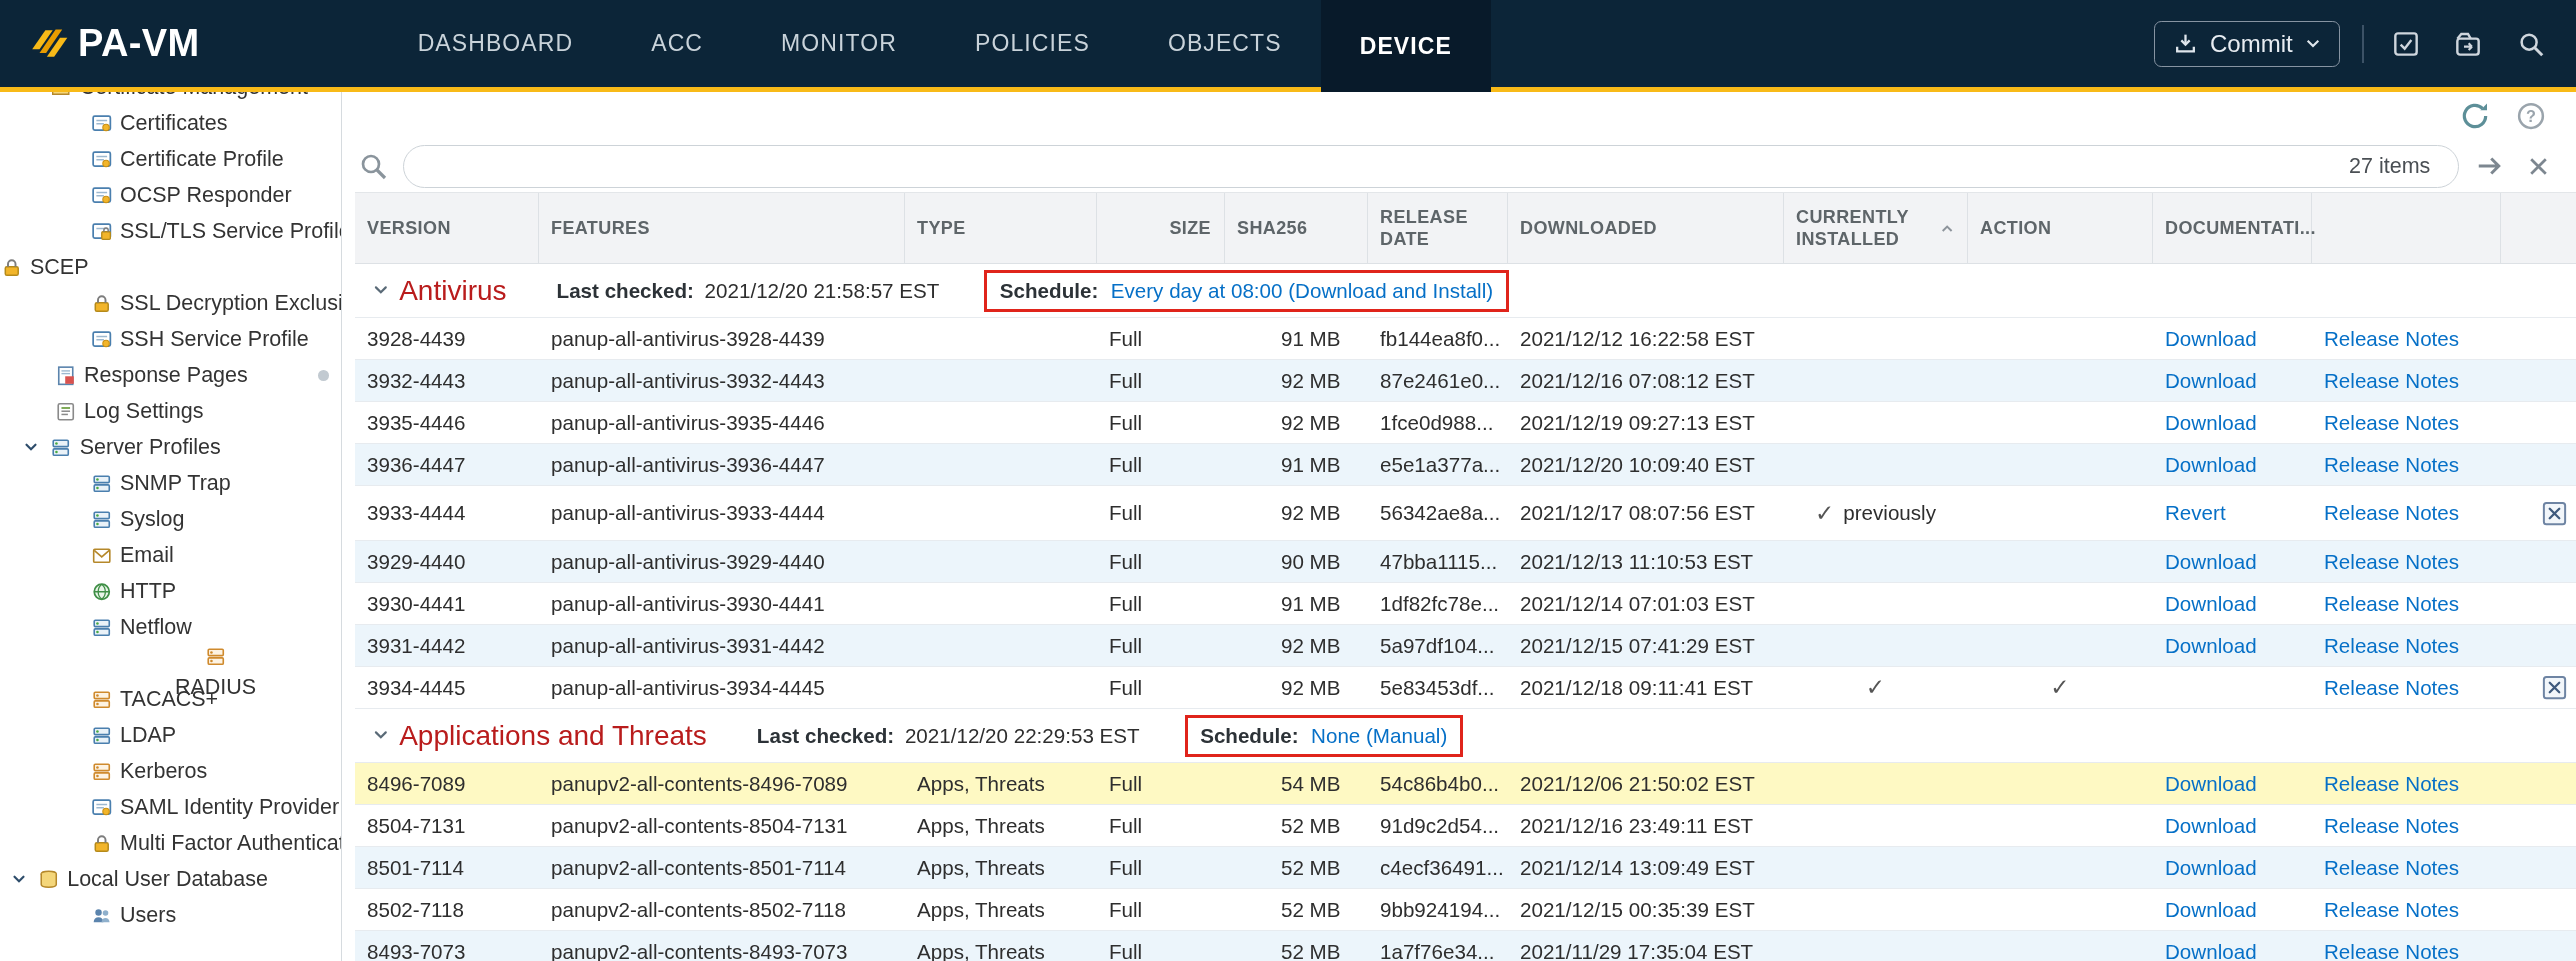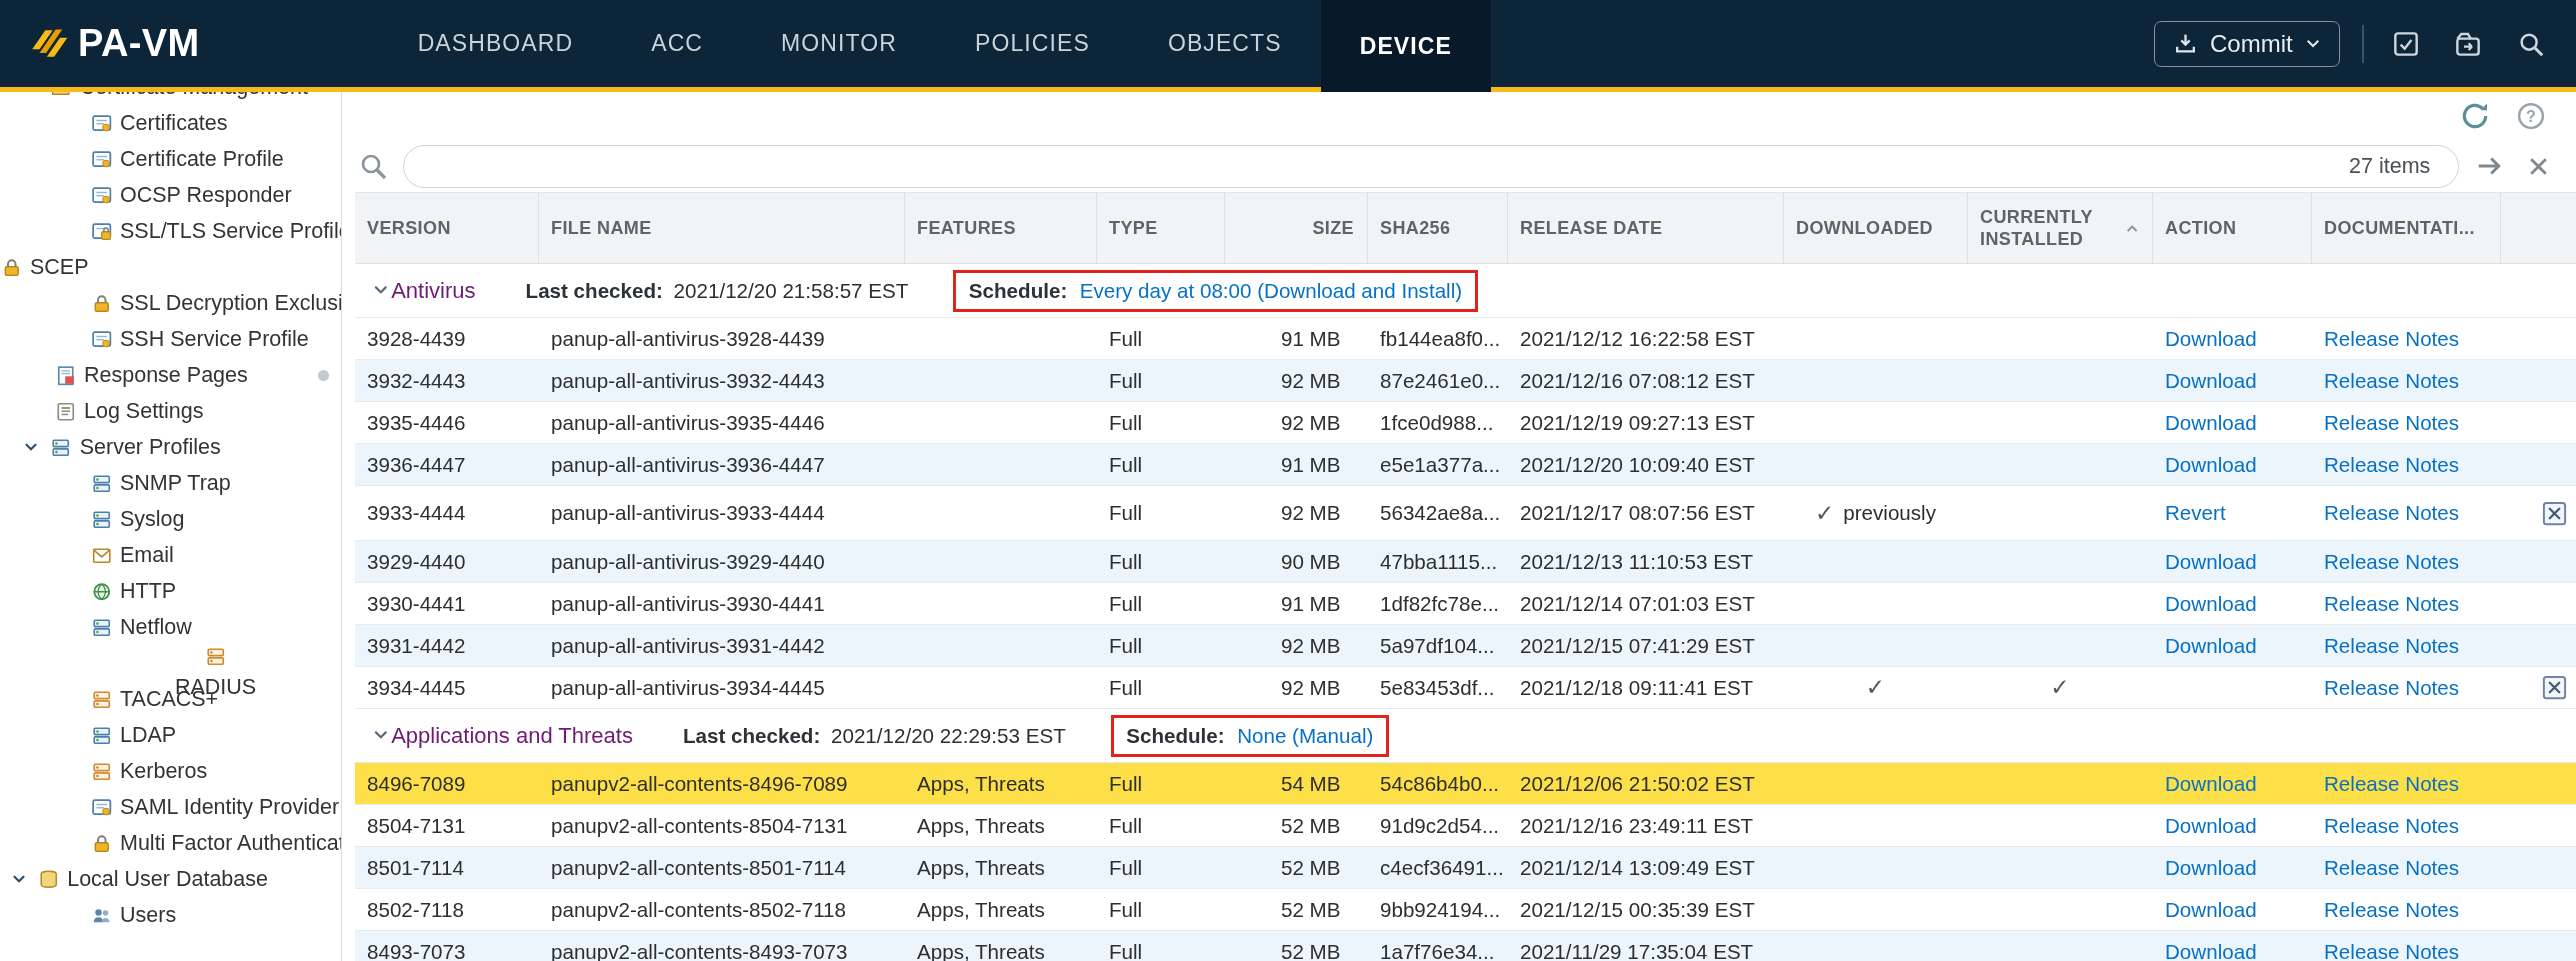--- a/index.html
+++ b/index.html
@@ -38,21 +38,21 @@
   .caret { display:flex; margin-left:7.2px; }
   .tr { border-bottom:1.8px solid #e7ebef; }
   .row { height:42px; }
   .row.tall { height:55px; }
   .td { padding:0 12.5px; display:flex; align-items:center; font-size:20.6px; color:#2e2e2e; white-space:nowrap; overflow:hidden; height:100%; }
   .td.right { justify-content:flex-end; padding-right:27px; }
   .td.center { justify-content:center; }
   a.tlink { color:#0670c7; cursor:pointer; }
   .check { font-size:23px; color:#555; line-height:1; }
   .group-row { height:54px; display:flex; align-items:center; background:#fff; border-bottom:1.8px solid #e7ebef; padding-left:16px; }
-  .group-name { font-size:22px; color:#701a75; margin-left:1px; }
+  .group-name { font-size:28px; color:#b91c1c; margin-left:9px; }
   .lc-wrap { margin-left:50px; display:flex; align-items:center; }
   .meta-label { font-size:20.6px; font-weight:bold; color:#2c3237; }
   .meta-value { font-size:20.6px; color:#2e2e2e; margin-left:10.7px; }
   .sched-box { display:flex; align-items:center; gap:12.5px; border:3.6px solid #e0241b; padding:6.3px 12.5px; margin-left:45px; }
   .sched-link { font-size:20.6px; }
 </style>
 </head>
 <body>
 
 <div class="topnav">
@@ -418,23 +418,20 @@
             <path d="M5 5 L19 19 M19 5 L5 19" stroke="#7d8790" stroke-width="2.6"></path>
           </svg>
       </span>
     </div>
     <div id="table">
         <div class="grid thead" style="grid-template-columns: 184px 366px 192px 128px 143px 140px 276px 184px 185px 159px 189px 107px;">
           <div class="th">
             <span>VERSION</span>
           </div>
           <div class="th">
-            <span>FILE NAME</span>
-          </div>
-          <div class="th">
             <span>FEATURES</span>
           </div>
           <div class="th">
             <span>TYPE</span>
           </div>
           <div class="th right">
             <span>SIZE</span>
           </div>
           <div class="th">
             <span>SHA256</span>
@@ -665,21 +662,21 @@
           <span class="group-name">Applications and Threats</span>
           <span class="lc-wrap">
             <span class="meta-label">Last checked:</span>
             <span class="meta-value">2021/12/20 22:29:53 EST</span>
           </span>
           <span class="sched-box">
             <span class="meta-label">Schedule:</span>
             <a class="tlink sched-link">None (Manual)</a>
           </span>
         </div>
-        <div class="grid tr row" style="grid-template-columns: 184px 366px 192px 128px 143px 140px 276px 184px 185px 159px 189px 107px; background: #fde047;">
+        <div class="grid tr row" style="grid-template-columns: 184px 366px 192px 128px 143px 140px 276px 184px 185px 159px 189px 107px; background: #fef9c3;">
           <div class="td">8496-7089</div>
           <div class="td">panupv2-all-contents-8496-7089</div>
           <div class="td">Apps, Threats</div>
           <div class="td">Full</div>
           <div class="td right">54 MB</div>
           <div class="td">54c86b4b0...</div>
           <div class="td">2021/12/06 21:50:02 EST</div>
           <div class="td center"></div>
           <div class="td center"></div>
           <div class="td">

